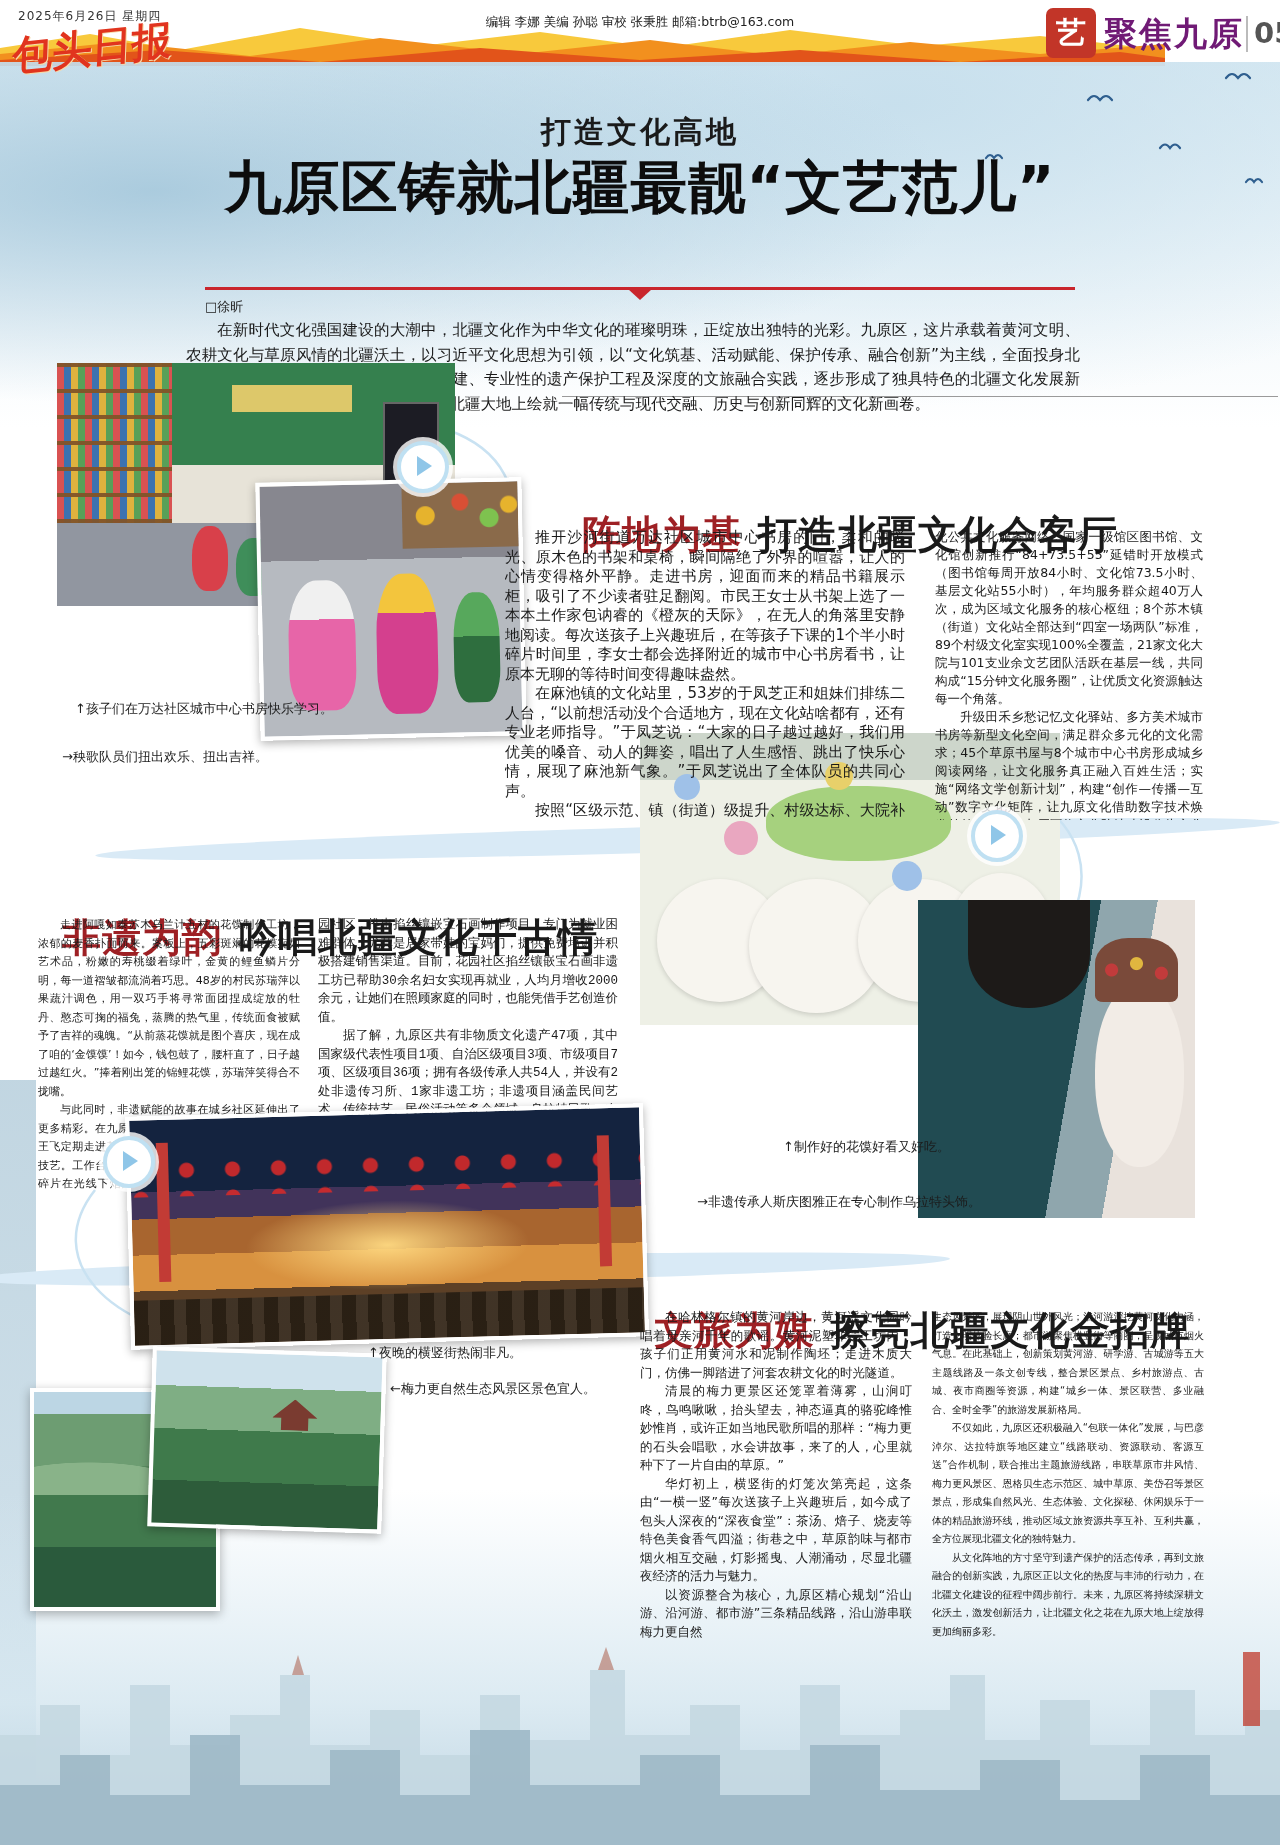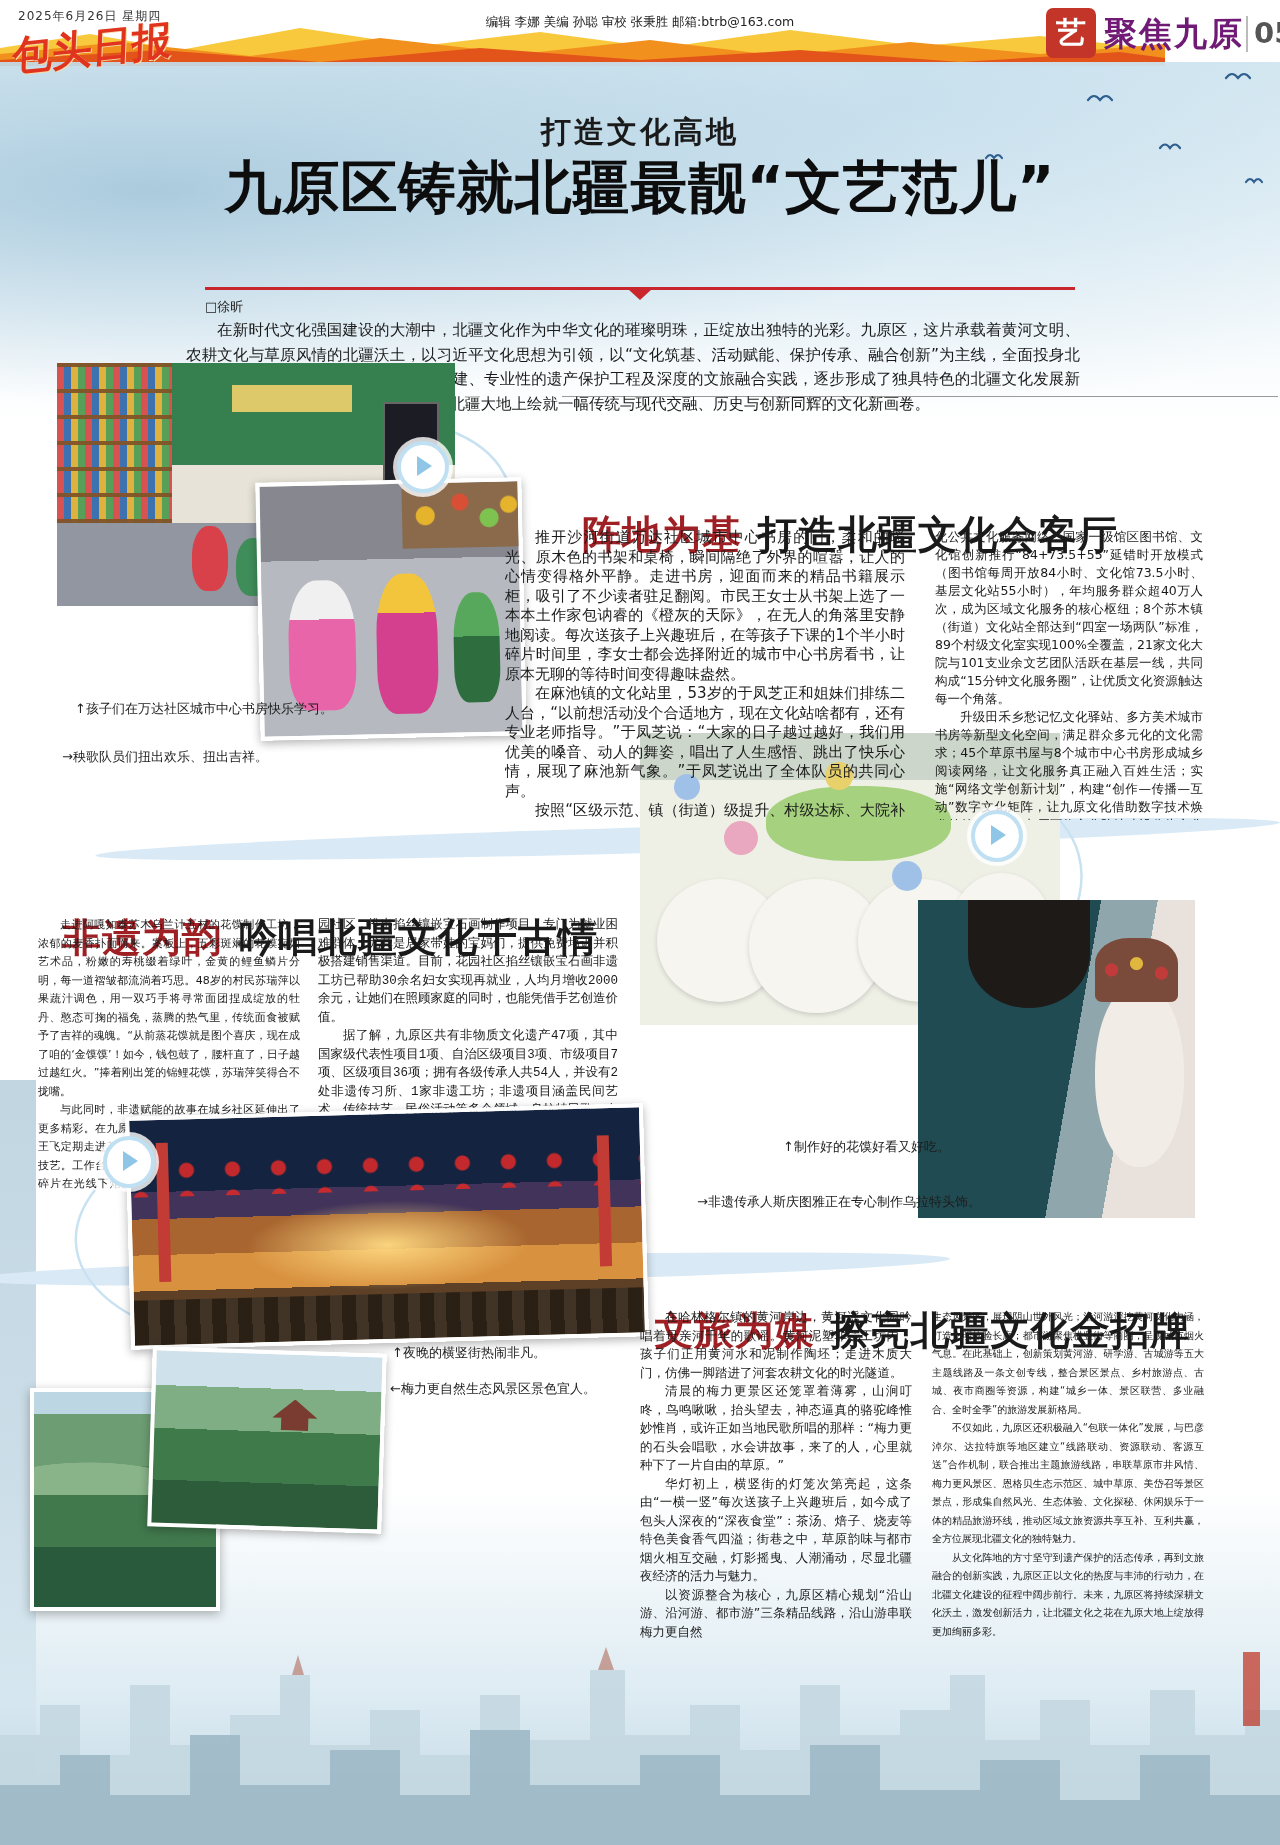--- a/index.html
+++ b/index.html
@@ -269,21 +269,21 @@
     <p>清晨的梅力更景区还笼罩着薄雾，山涧叮咚，鸟鸣啾啾，抬头望去，神态逼真的骆驼峰惟妙惟肖，或许正如当地民歌所唱的那样：“梅力更的石头会唱歌，水会讲故事，来了的人，心里就种下了一片自由的草原。”</p>
     <p>华灯初上，横竖街的灯笼次第亮起，这条由“一横一竖”每次送孩子上兴趣班后，如今成了包头人深夜的“深夜食堂”：茶汤、焙子、烧麦等特色美食香气四溢；街巷之中，草原韵味与都市烟火相互交融，灯影摇曳、人潮涌动，尽显北疆夜经济的活力与魅力。</p>
     <p>以资源整合为核心，九原区精心规划“沿山游、沿河游、都市游”三条精品线路，沿山游串联梅力更自然</p>
   </div>
   <div class="col" style="left:932px;top:1308px;width:272px;height:362px;font-size:10px;line-height:18.5px;">
     <p class="cont">生态风景区，展现阴山世外风光；沿河游深挖黄河文化内涵，打造文明体验长廊；都市游聚焦横竖街等商圈，呈现城市烟火气息。在此基础上，创新策划黄河游、研学游、古城游等五大主题线路及一条文创专线，整合景区景点、乡村旅游点、古城、夜市商圈等资源，构建“城乡一体、景区联营、多业融合、全时全季”的旅游发展新格局。</p>
     <p>不仅如此，九原区还积极融入“包联一体化”发展，与巴彦淖尔、达拉特旗等地区建立“线路联动、资源联动、客源互送”合作机制，联合推出主题旅游线路，串联草原市井风情、梅力更风景区、恩格贝生态示范区、城中草原、美岱召等景区景点，形成集自然风光、生态体验、文化探秘、休闲娱乐于一体的精品旅游环线，推动区域文旅资源共享互补、互利共赢，全方位展现北疆文化的独特魅力。</p>
     <p>从文化阵地的方寸坚守到遗产保护的活态传承，再到文旅融合的创新实践，九原区正以文化的热度与丰沛的行动力，在北疆文化建设的征程中阔步前行。未来，九原区将持续深耕文化沃土，激发创新活力，让北疆文化之花在九原大地上绽放得更加绚丽多彩。</p>
   </div>
 
-  <div class="cap" style="left:368px;top:1344px;z-index:4;margin-left:24px;">↑夜晚的横竖街热闹非凡。</div>
+  <div class="cap" style="left:368px;top:1344px;z-index:4;">↑夜晚的横竖街热闹非凡。</div>
   <div class="cap" style="left:390px;top:1380px;z-index:4;">←梅力更自然生态风景区景色宜人。</div>
 
   <div class="ph ph-temple framed" style="left:150px;top:1350px;width:226px;height:172px;transform:rotate(1.8deg);z-index:3;">
     <div class="tp-roof"></div>
   </div>
   <div class="ph ph-green framed" style="left:30px;top:1388px;width:182px;height:215px;z-index:2;">
     <div class="gm-ridge"></div>
   </div>
 
   <svg class="skyline" viewBox="0 0 1280 230" preserveAspectRatio="none">

